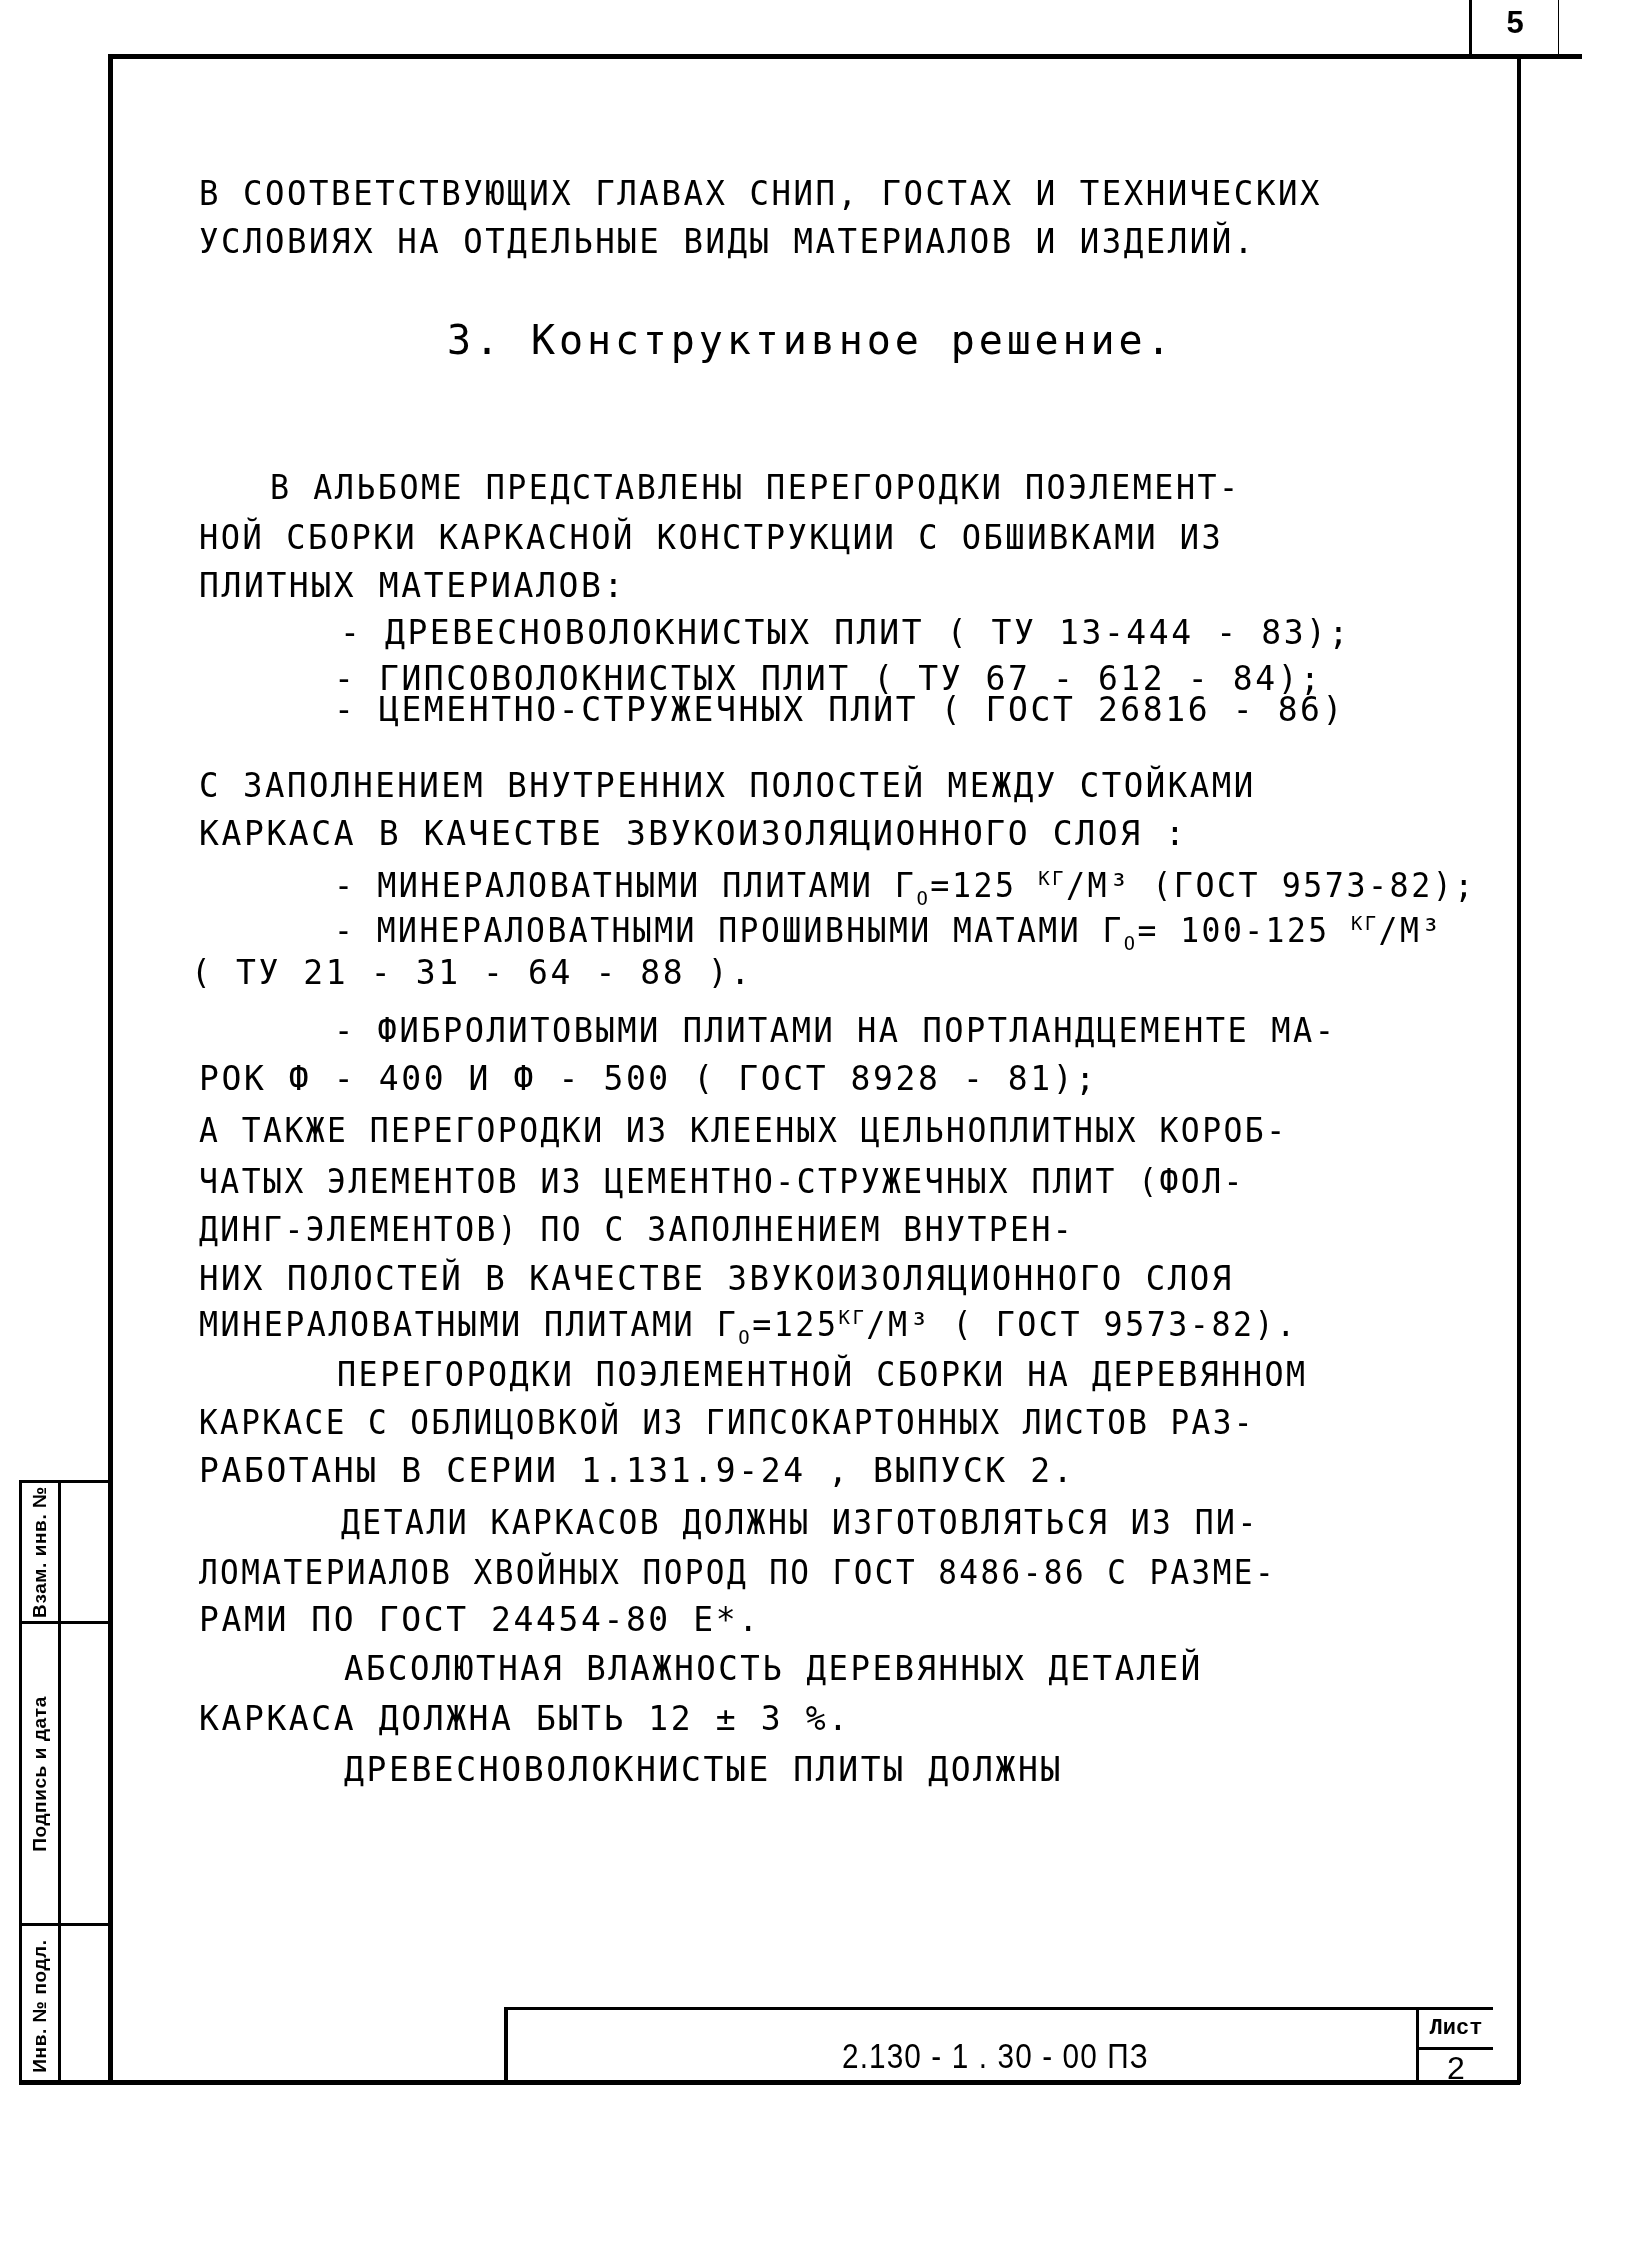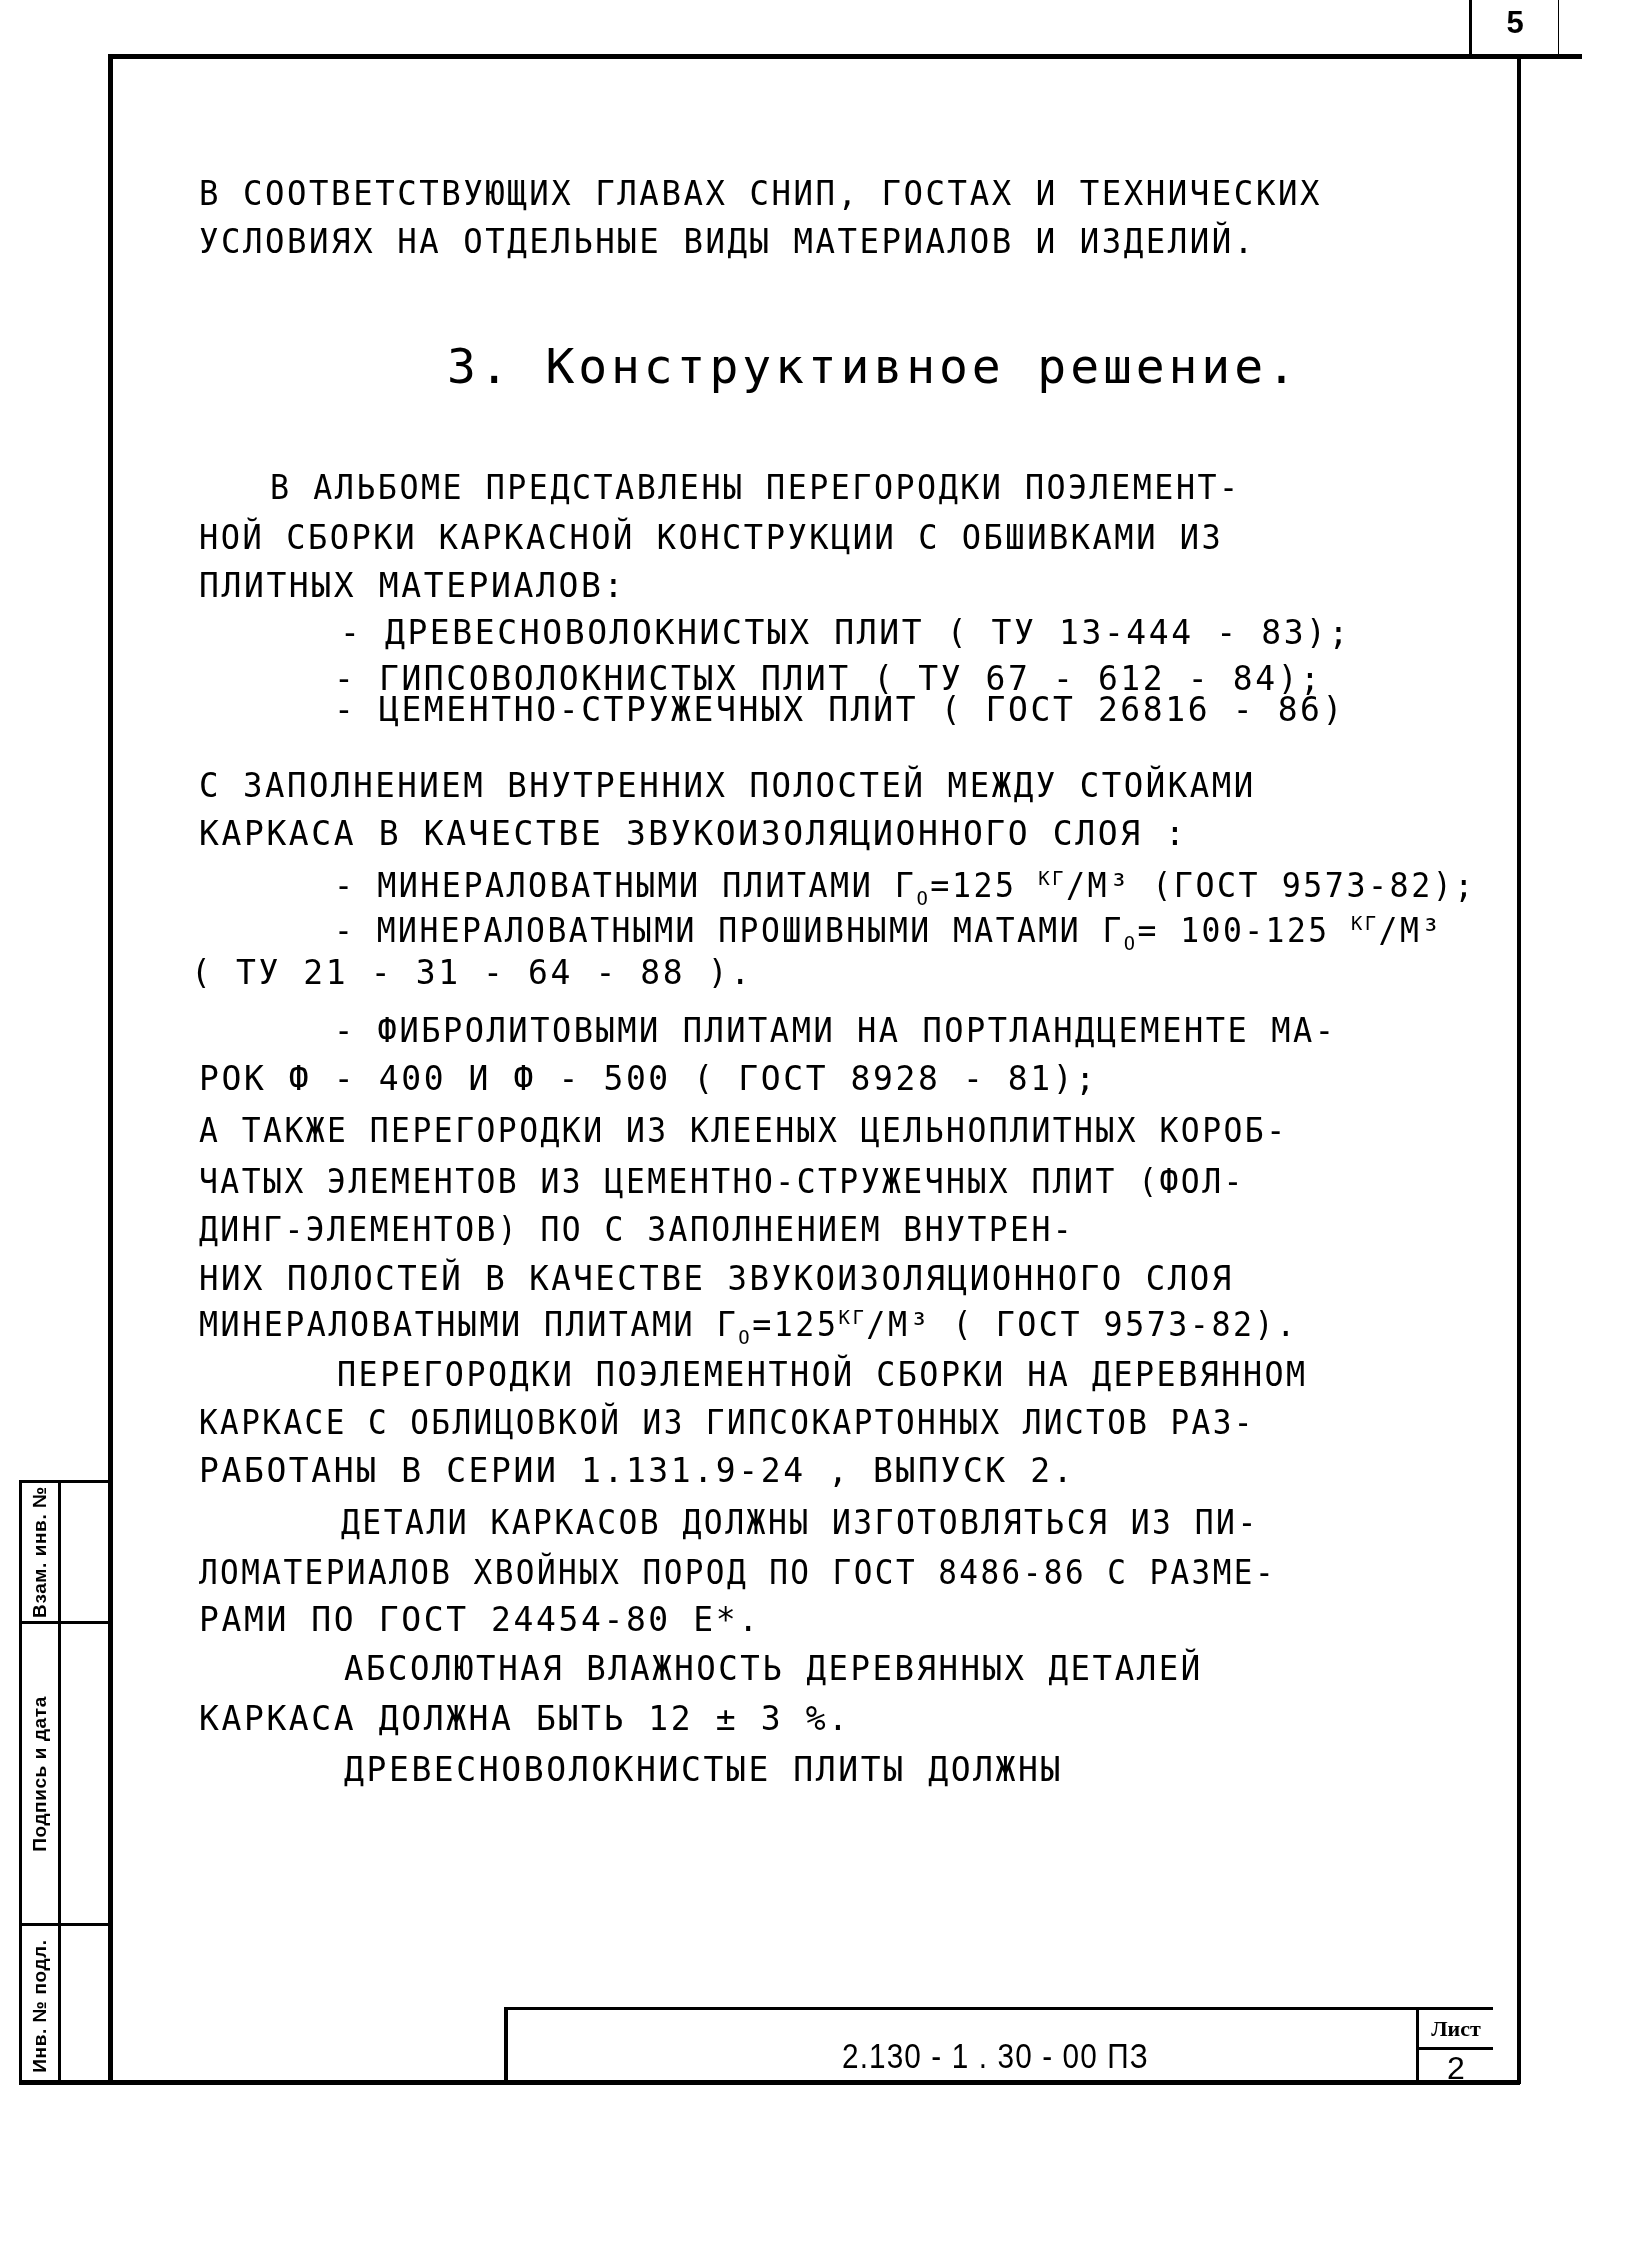--- a/index.html
+++ b/index.html
@@ -23,27 +23,27 @@
                              font-family: "Liberation Sans", sans-serif; font-weight: bold; font-size: 19px; letter-spacing: 0.6px; }
     .stamp-divider-h { position: absolute; left: 0; width: 90px; height: 3.2px; background: #000; }
 
     .title-block { position: absolute; left: 504px; top: 2007px; width: 989px; height: 77px;
                    border-left: 4.5px solid #000; border-top: 3.9px solid #000; box-sizing: border-box; }
     .doc-code { position: absolute; left: 334px; top: 26px; font-family: "Liberation Sans", sans-serif;
                 font-size: 35px; letter-spacing: 1.3px; transform: scaleX(0.85); transform-origin: left center; }
     .sheet-box { position: absolute; left: 908px; top: 0; width: 77px; height: 73px;
                  border-left: 3.9px solid #000; box-sizing: border-box; }
     .sheet-label { position: absolute; left: 0; right: 0; top: 0; height: 37px; border-bottom: 3.2px solid #000;
-                   text-align: center; font-family: Liberation Serif, serif; font-weight: bold; font-size: 22px; line-height: 37px; }
+                   text-align: center; font-family: Liberation Mono, monospace; font-weight: bold; font-size: 22px; line-height: 37px; }
     .sheet-num { position: absolute; left: 0; right: 0; top: 42px; text-align: center;
                  font-family: "Liberation Sans", sans-serif; font-size: 32px; line-height: 32px; }
 
     .line { position: absolute; white-space: nowrap; font-size: 33px; line-height: 39px;
             letter-spacing: 2.6px; transform-origin: left center; text-transform: uppercase; }
-    .heading { font-size: 48px; text-transform: none; letter-spacing: 3.9px; margin-top: 26px; }
+    .heading { font-size: 40px; text-transform: none; letter-spacing: 3.9px; }
     sup { font-size: 0.6em; vertical-align: 0.6em; line-height: 0; }
     sub { font-size: 0.6em; line-height: 0; }
   </style>
 </head>
 <body>
 
 <div class="page-num-box">
   <div class="page-num">5</div>
 </div>
 

